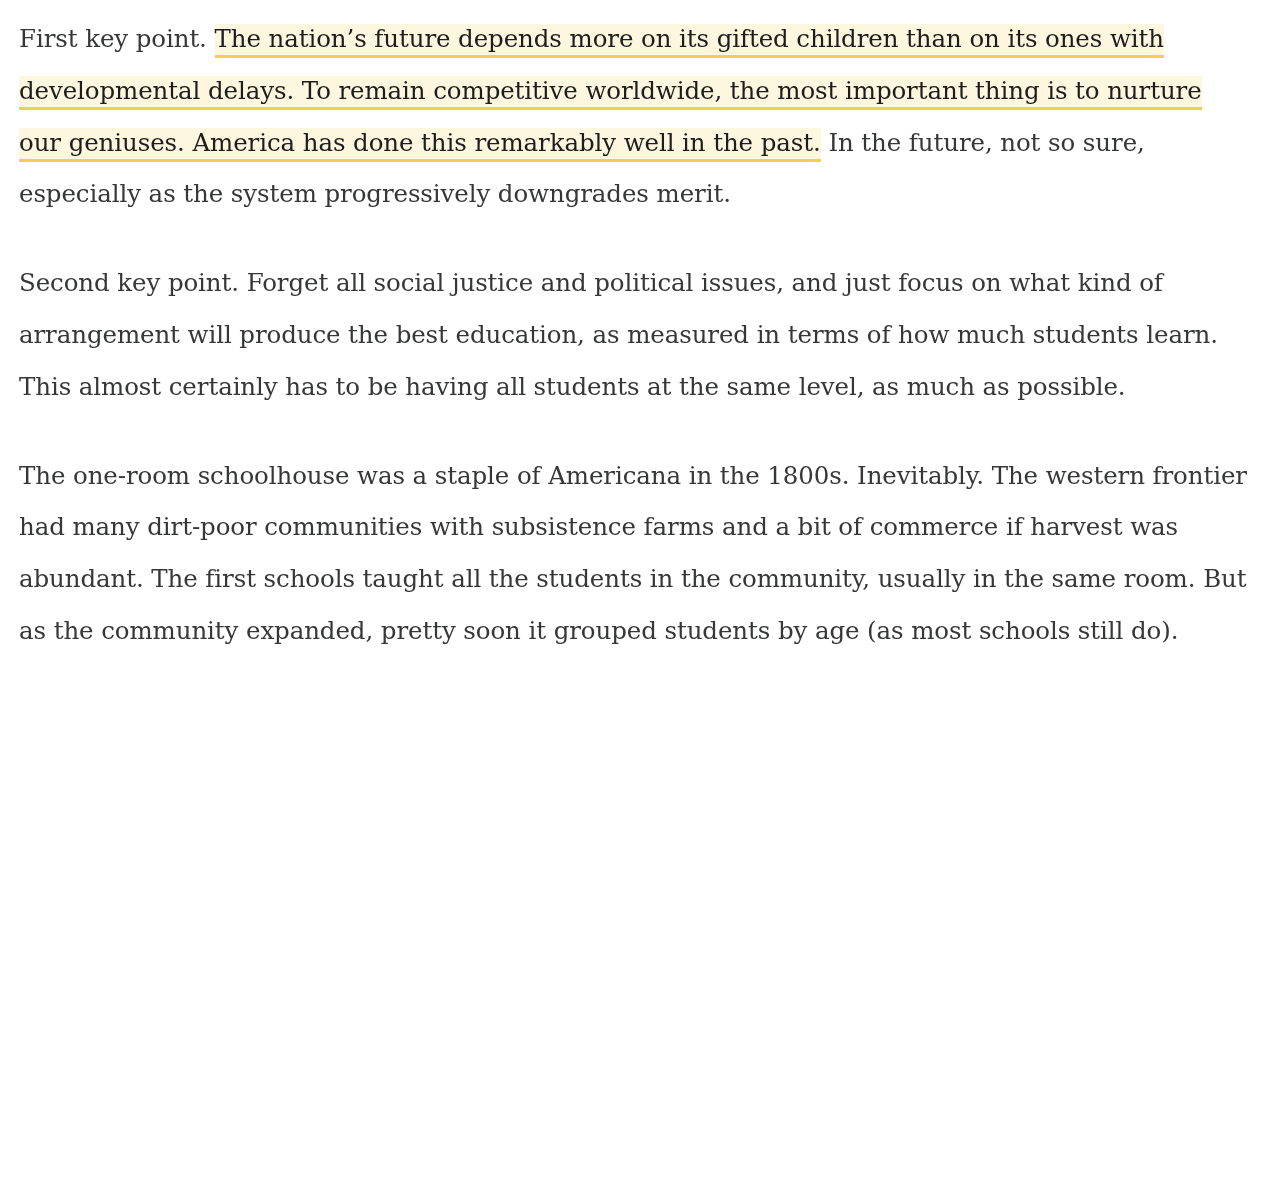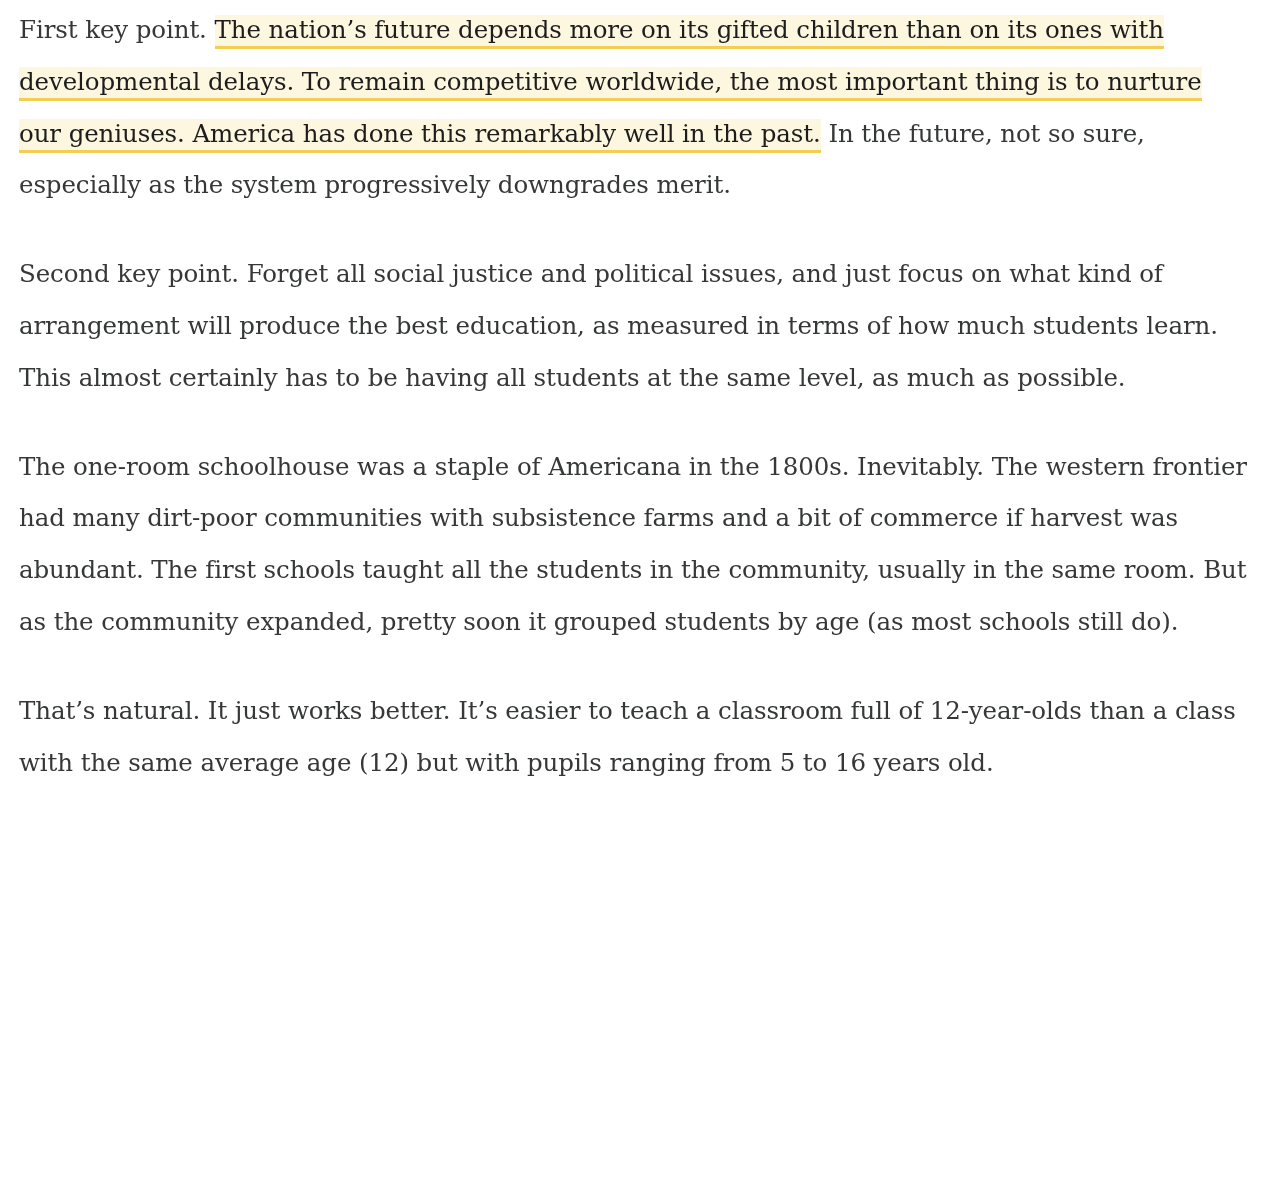--- a/index.html
+++ b/index.html
@@ -8,21 +8,21 @@
       background: #ffffff;
     }
     body {
       width: 1280px;
       height: 1192px;
       overflow: hidden;
     }
     .article {
       position: absolute;
       left: 19px;
-      top: 4px;
+      top: 13px;
       width: 1230px;
       font-family: "DejaVu Serif", "Liberation Serif", serif;
       font-size: 24.5px;
       line-height: 51.8px;
       color: #363737;
       letter-spacing: -0.1px;
     }
     .article p {
       margin: 0 0 37px 0;
       padding: 0;
@@ -39,15 +39,14 @@
 </head>
 <body>
 
 <div class="article">
   <p><span>First key point. </span><span class="highlight">The nation’s future depends more on its gifted children than on its ones with developmental delays. To remain competitive worldwide, the most important thing is to nurture our geniuses. America has done this remarkably well in the past.</span><span> In the future, not so sure, especially as the system progressively downgrades merit.</span></p>
 
   <p>Second key point. Forget all social justice and political issues, and just focus on what kind of arrangement will produce the best education, as measured in terms of how much students learn. This almost certainly has to be having all students at the same level, as much as possible.</p>
 
   <p>The one-room schoolhouse was a staple of Americana in the 1800s. Inevitably. The western frontier had many dirt-poor communities with subsistence farms and a bit of commerce if harvest was abundant. The first schools taught all the students in the community, usually in the same room. But as the community expanded, pretty soon it grouped students by age (as most schools still do).</p>
 
-  <p>That’s natural. It just works better. It’s easier to teach a classroom full of 12-year-olds than a class with the same average age (12) but with pupils ranging from 5 to 16 years old.</p>
 
 </div>
 
 </body></html>

